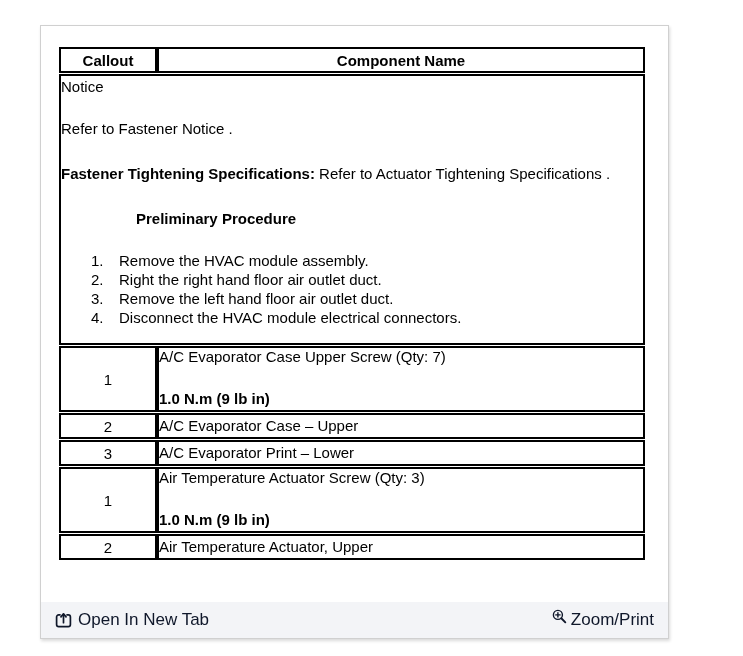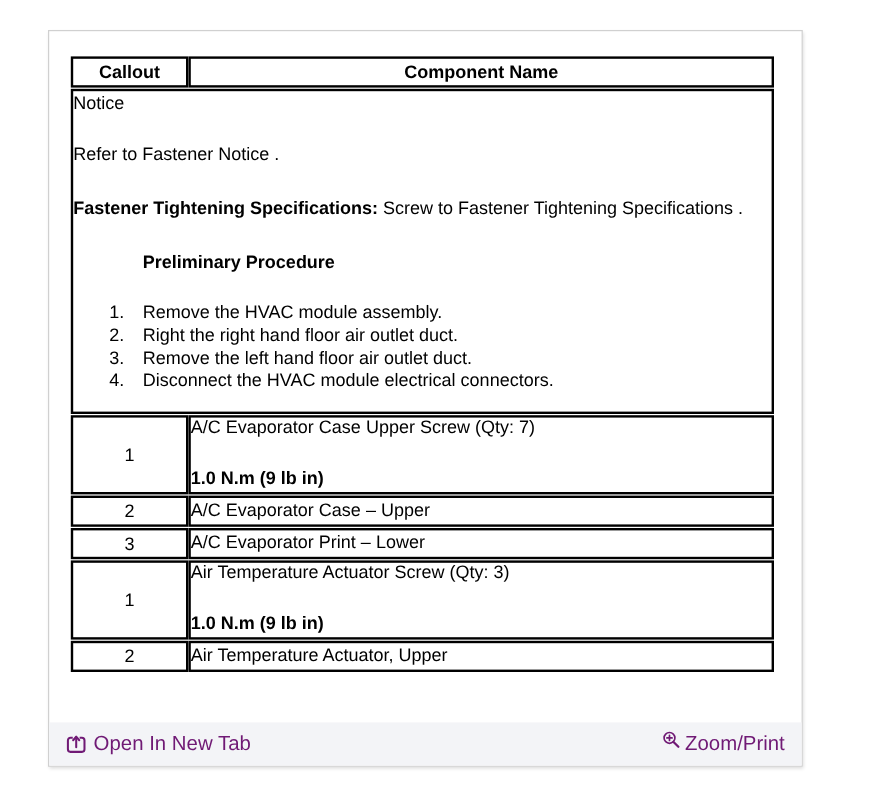--- a/index.html
+++ b/index.html
@@ -43,21 +43,21 @@
   td.callout-col { width: 98px; }
   td.notice-cell {
     height: 271px;
     vertical-align: top;
     padding: 2px 4px;
   }
   .notice-title { font-weight: normal; line-height: 18px; margin-top: 2px; }
   .refer-line   { line-height: 18px; margin-top: 24px; }
   .fastener-line{ line-height: 18px; margin-top: 27px; }
   .fastener-line .bold { font-weight: bold; }
-  .prelim-heading { font-weight: bold; line-height: 18px; margin-top: 27px; margin-left: 58px; }
+  .prelim-heading { font-weight: bold; line-height: 18px; margin-top: 27px; margin-left: 75px; }
   .steps { margin-top: 23px; }
   .step { display: flex; line-height: 19px; }
   .step-num { margin-left: 30px; width: 28px; flex: none; }
   td.callout-cell {
     text-align: center;
     vertical-align: middle;
   }
   td.name-cell { padding: 2px 4px; vertical-align: middle; }
   td.name-cell.tall { height: 66px; vertical-align: top; }
   td.name-cell.short, td.callout-cell.short { height: 26px; }
@@ -70,21 +70,21 @@
     background: #f3f4f7;
     display: flex;
     align-items: center;
     justify-content: space-between;
     padding: 0 14px 0 14px;
   }
   .footer-link {
     display: flex;
     align-items: center;
     gap: 6px;
-    color: #701a75;
+    color: #0f172a;
     font-size: 17px;
     text-decoration: none;
     cursor: pointer;
   }
   .footer-link svg { display: block; }
   .icon-raised { margin-bottom: 7px; margin-right: -2px; }
 </style>
 </head>
 <body>
 
@@ -94,21 +94,21 @@
     <tbody>
         <tr>
       <td class="header-cell callout-col">Callout</td>
       <td class="header-cell">Component Name</td>
     </tr>
 
     <tr>
       <td class="notice-cell" colspan="2">
         <div class="notice-title">Notice</div>
         <div class="refer-line">Refer to Fastener Notice .</div>
-        <div class="fastener-line"><span class="bold">Fastener Tightening Specifications:</span><span> Screw to Fastener Tightening Specifications .</span></div>
+        <div class="fastener-line"><span class="bold">Fastener Tightening Specifications:</span><span> Refer to Actuator Tightening Specifications .</span></div>
         <div class="prelim-heading">Preliminary Procedure</div>
         <div class="steps">
           <div class="step">
             <span class="step-num">1.</span>
             <span>Remove the HVAC module assembly.</span>
           </div>
           <div class="step">
             <span class="step-num">2.</span>
             <span>Right the right hand floor air outlet duct.</span>
           </div>

